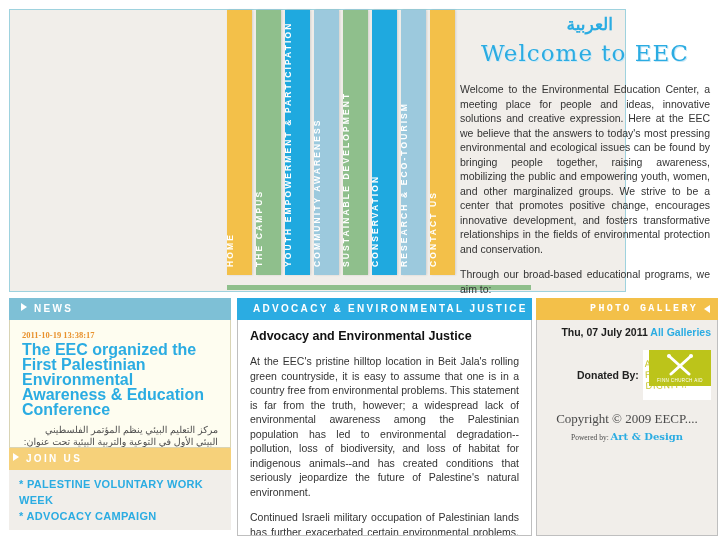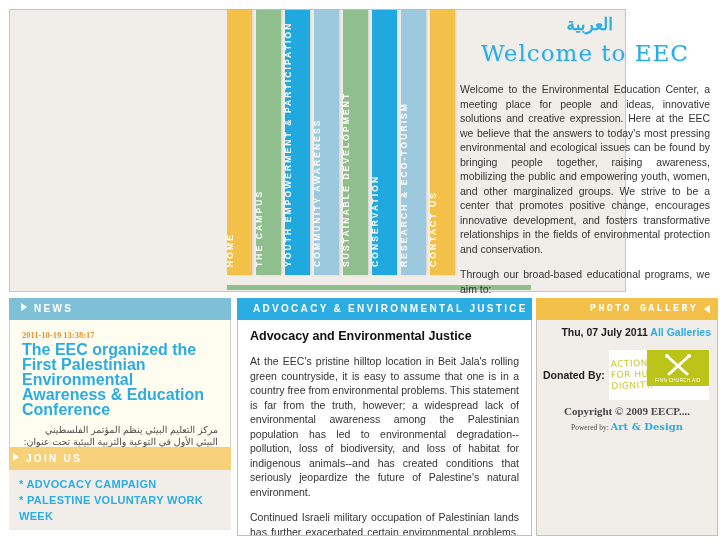--- a/index.html
+++ b/index.html
@@ -174,20 +174,21 @@
     margin-bottom:12px;
   }
   .gal-date a{color:#2BACE2;text-decoration:none;cursor:pointer;}
 
   .donate-row{
     display:flex;align-items:center;margin-top:4px;
   }
   .donate-label{
     font-size:10.5px;font-weight:bold;color:#222;white-space:nowrap;
     margin-right:4px;
+    margin-left:34px;
   }
   .donor-logo{
     position:relative;width:100px;height:50px;background:#ffffff;
     overflow:hidden;
   }
   .donor-hand{
     position:absolute;left:2px;top:8px;
     color:#C9C832;font-size:9px;line-height:11px;
     font-family:"DejaVu Sans", sans-serif;
     letter-spacing:.5px;
@@ -198,24 +199,23 @@
   }
   .donor-x{
     position:absolute;left:50%;top:4px;transform:translateX(-50%);
   }
   .donor-fca{
     position:absolute;left:0;right:0;bottom:3px;text-align:center;
     color:#ffffff;font-size:4.5px;letter-spacing:.4px;
   }
 
   .copy{
-    text-align:center;font-size:11px;color:#4a4a4a;
+    text-align:center;font-size:13px;color:#4a4a4a;
     font-family:"Liberation Serif", serif;
-    margin-top:5px;
-    font-weight:bold;
+    margin-top:11px;
   }
   .powered{
     text-align:center;font-size:7.5px;color:#4a4a4a;
     font-family:"Liberation Serif", serif;
     margin-top:4px;
   }
   .powered b{color:#2BACE2;font-size:10px;font-family:"DejaVu Serif",serif;}
 </style>
 </head>
 <body>
@@ -277,22 +277,22 @@
           <div class="news-ar">مركز التعليم البيئي ينظم المؤتمر الفلسطيني البيئي الأول في التوعية والتربية البيئية تحت عنوان: المسئولية البيئية: فردية وجماعية</div>
         </div>
 
       </div>
 
       <div class="panel-head head-join">
         <span class="tri"></span><span>JOIN US</span>
       </div>
 
       <div class="join-body">
+        <div class="join-item">* PALESTINE VOLUNTARY WORK WEEK</div>
         <div class="join-item">* ADVOCACY CAMPAIGN</div>
-        <div class="join-item">* PALESTINE VOLUNTARY WORK WEEK</div>
       </div>
     </div>
 
     <div class="col-mid">
       <div class="panel-head head-adv">ADVOCACY &amp;  ENVIRONMENTAL JUSTICE</div>
       <div class="adv-body">
         <div class="adv-h2">Advocacy and Environmental Justice</div>
         <p>At the EEC's pristine hilltop location in Beit Jala's rolling green countryside, it is easy to assume that one is in a country free from environmental problems. This statement is far from the truth, however; a widespread lack of environmental awareness among the Palestinian population has led to environmental degradation--pollution, loss of biodiversity, and loss of habitat for indigenous animals--and has created conditions that seriously jeopardize the future of Palestine's natural environment.</p>
         <p>Continued Israeli military occupation of Palestinian lands has further exacerbated certain environmental problems. Israeli control over Palestinian ground water resources, severe restriction of Palestinian freedom of movement, the continued confiscation of Palestinian land, and the destruction of countless groves of centuries-old olive trees pose additional grave threats to the region's ecology.</p>
       </div>

